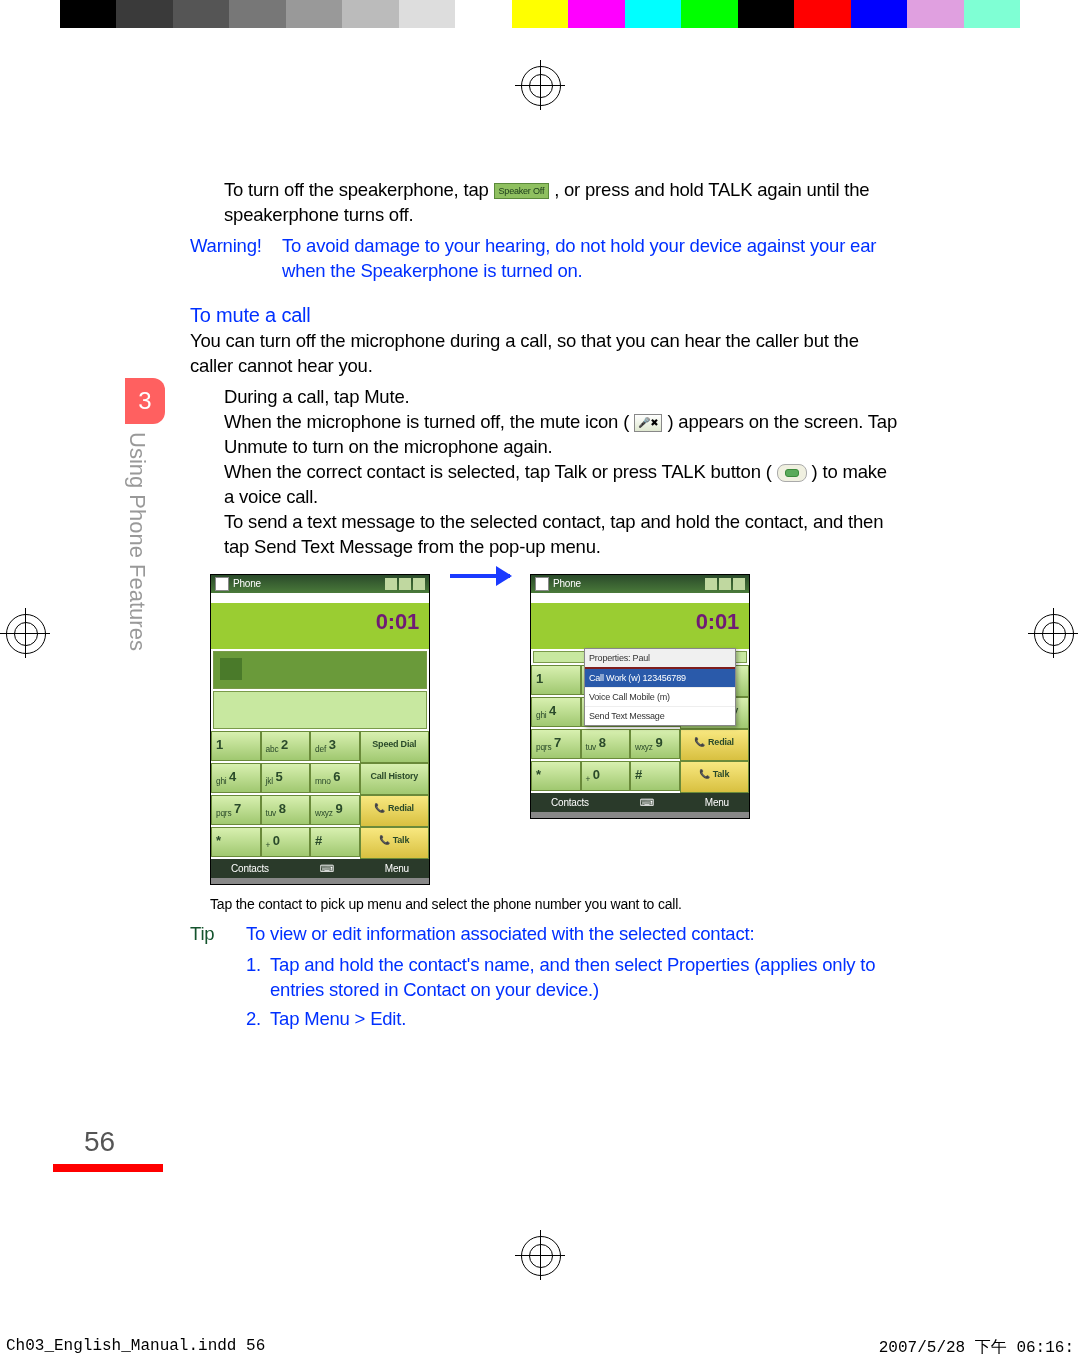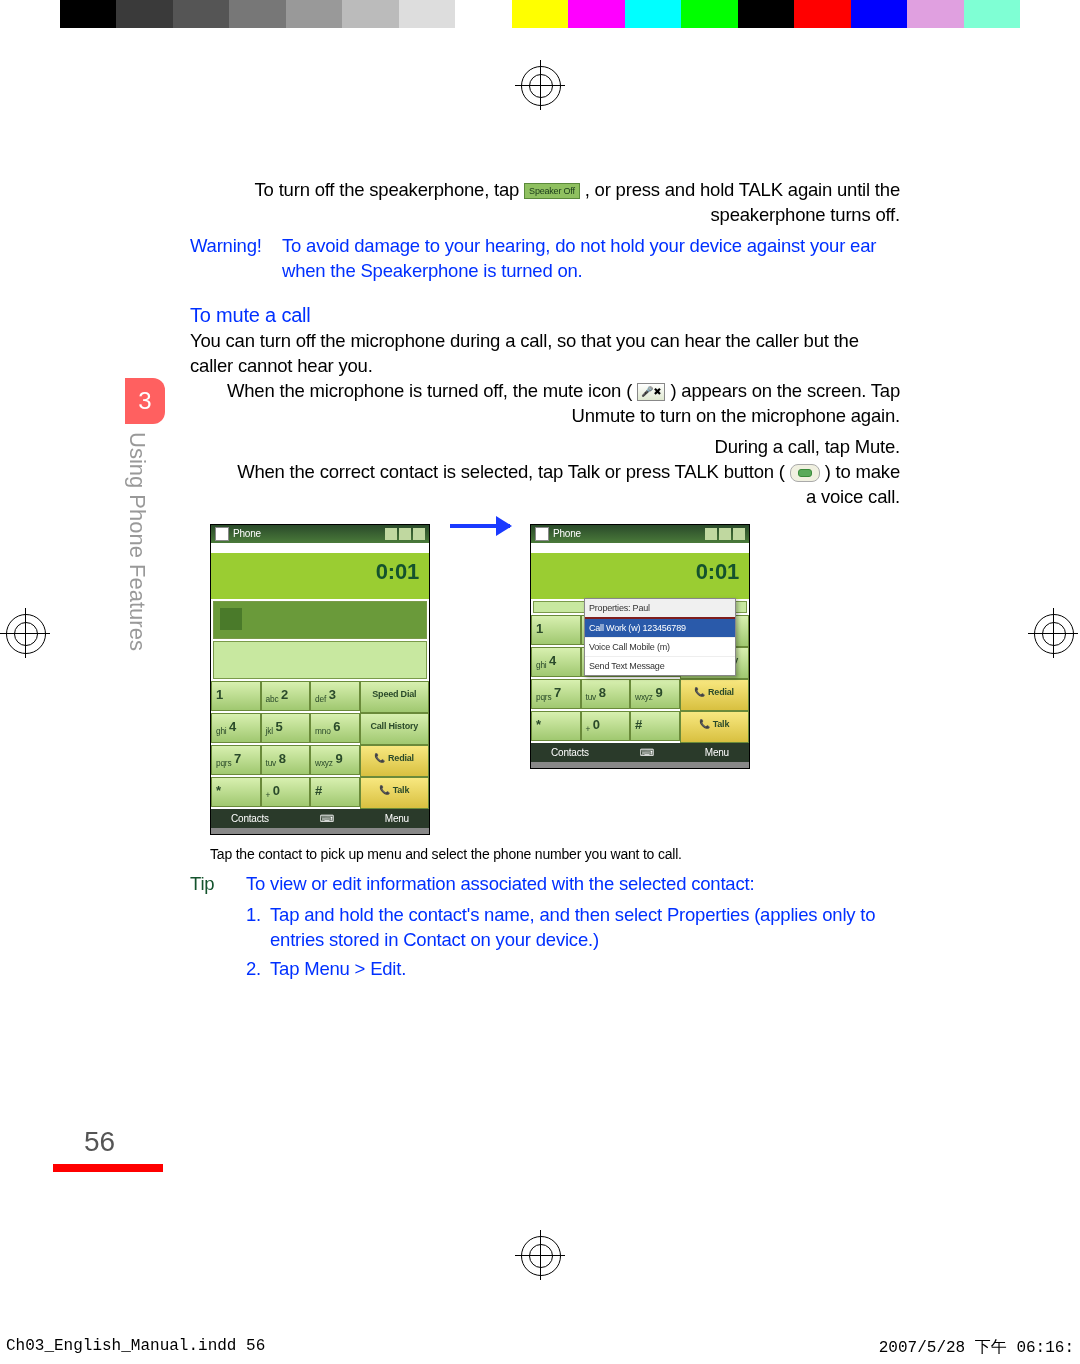--- a/index.html
+++ b/index.html
@@ -51,21 +51,21 @@
 
   .content {
     position: absolute;
     left: 190px;
     top: 178px;
     width: 710px;
     font-size: 18.5px;
     line-height: 1.35;
     letter-spacing: -0.2px;
   }
-  .indent { margin-left: 34px; text-align: right; }
+  .indent { margin-left: 34px; }
   .blue { color: #0030ff; }
   .warn-label { color: #0030ff; }
   .heading { color: #0030ff; margin-top: 18px; font-size: 20px; }
 
   .chapter-tab {
     position: absolute;
     left: 125px;
     top: 378px;
     width: 40px;
     height: 46px;
@@ -147,21 +147,21 @@
     width: 218px;
     border:1px solid #000;
     background:#fff;
     font-size:10px;
   }
   .ph-title { background: linear-gradient(#2a4a2a,#4a7a3a); color:#fff; padding:2px 4px; display:flex; align-items:center; gap:4px;}
   .ph-flag { width:12px;height:12px;background:#fff;border:1px solid #888;display:inline-block; }
   .ph-icons { margin-left:auto; display:flex; gap:2px; }
   .ph-icons span { width:12px;height:12px;background:#c0d8a0;display:inline-block;}
   .ph-status { background:#fff; height:10px; }
-  .ph-display { background:#9acd32; height:42px; text-align:right; color:#14532d; font-size:22px; padding:4px 10px 0 16px; font-weight:bold; }
+  .ph-display { background:#9acd32; height:42px; text-align:right; color:#701a75; font-size:22px; padding:4px 10px 0 16px; font-weight:bold; }
   .ph-contact { height:36px; border:1px solid #7a9a4a; margin:2px; background:#c8e8a0; }
   .ph-contact-sel { background:#6a9a3a; }
   .ph-ct-icon { width:22px;height:22px;background:#4a7a2a;margin:6px;display:inline-block;}
   .ph-keys { display:grid; grid-template-columns: repeat(3,1fr) 1.4fr; }
   .ph-key {
     border:1px solid #6a8a3a;
     background: linear-gradient(#d8f0b0,#a0c870);
     text-align:left;
     padding:4px 4px;
     font-size:10px;
@@ -287,36 +287,37 @@
   </div>
 
   <div style="display:flex; margin-top:6px;gap:8px;">
     <div style="width:84px;flex-shrink:0;" class="warn-label">Warning!</div>
     <div class="blue">To avoid damage to your hearing, do not hold your device against your ear when the Speakerphone is turned on.</div>
   </div>
 
   <div class="heading">To mute a call</div>
   <div>You can turn off the microphone during a call, so that you can hear the caller but the caller cannot hear you.</div>
 
+  <div class="indent" style="margin-top:6px;">
+    <span>During a call, tap Mute.</span>
+  </div>
+
   <div class="indent">
     <span>When the microphone is turned off, the mute icon ( </span>
     <span class="icon-box">🎤✖</span>
     <span> ) appears on the screen. Tap Unmute to turn on the microphone again.</span>
   </div>
 
-  <div class="indent" style="margin-top:6px;">
-    <span>During a call, tap Mute.</span>
-  </div>
-
   <div class="indent">
     <span>When the correct contact is selected, tap Talk or press TALK button (</span>
     <span class="talk-btn"></span>
     <span>) to make a voice call.</span>
   </div>
 
+  <div class="indent">To send a text message to the selected contact, tap and hold the contact, and then tap Send Text Message from the pop-up menu.</div>
 
   <div class="screens">
     <div class="phone-wrap">
       <div class="phone">
         <div class="ph-title">
             <span class="ph-flag"></span>
             <span>Phone</span>
             <span class="ph-icons">
               <span></span>
               <span></span>

